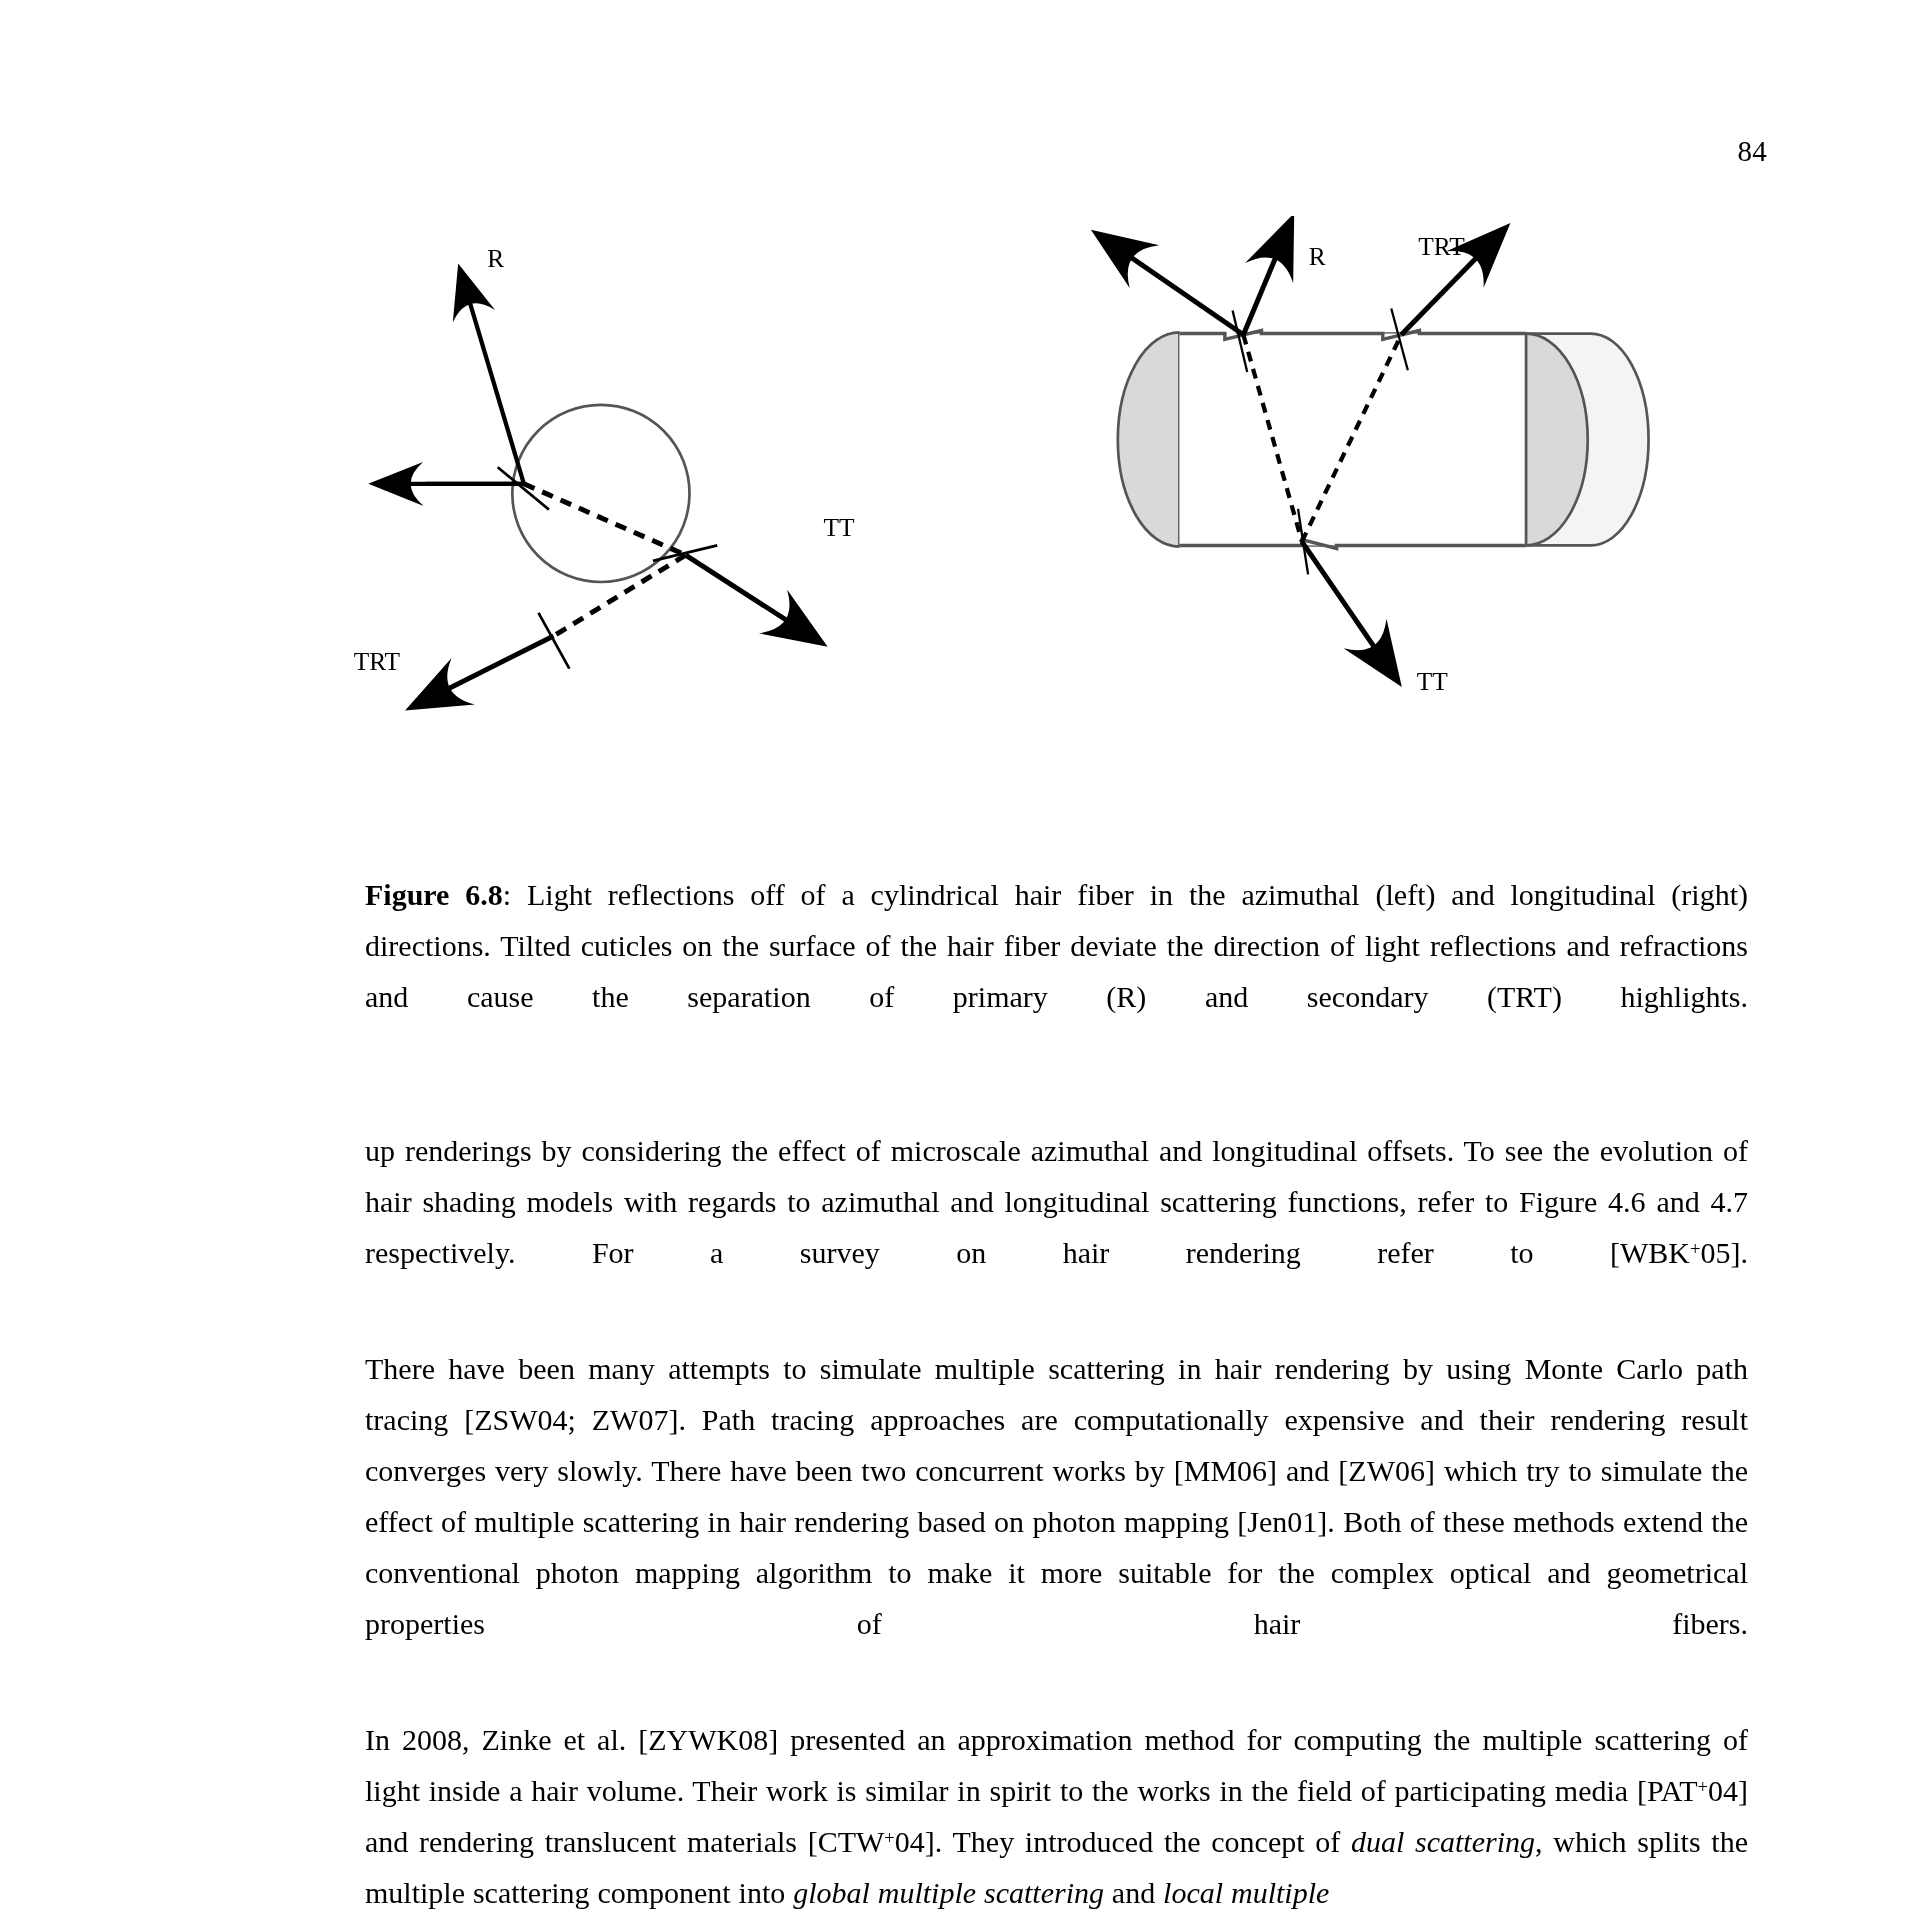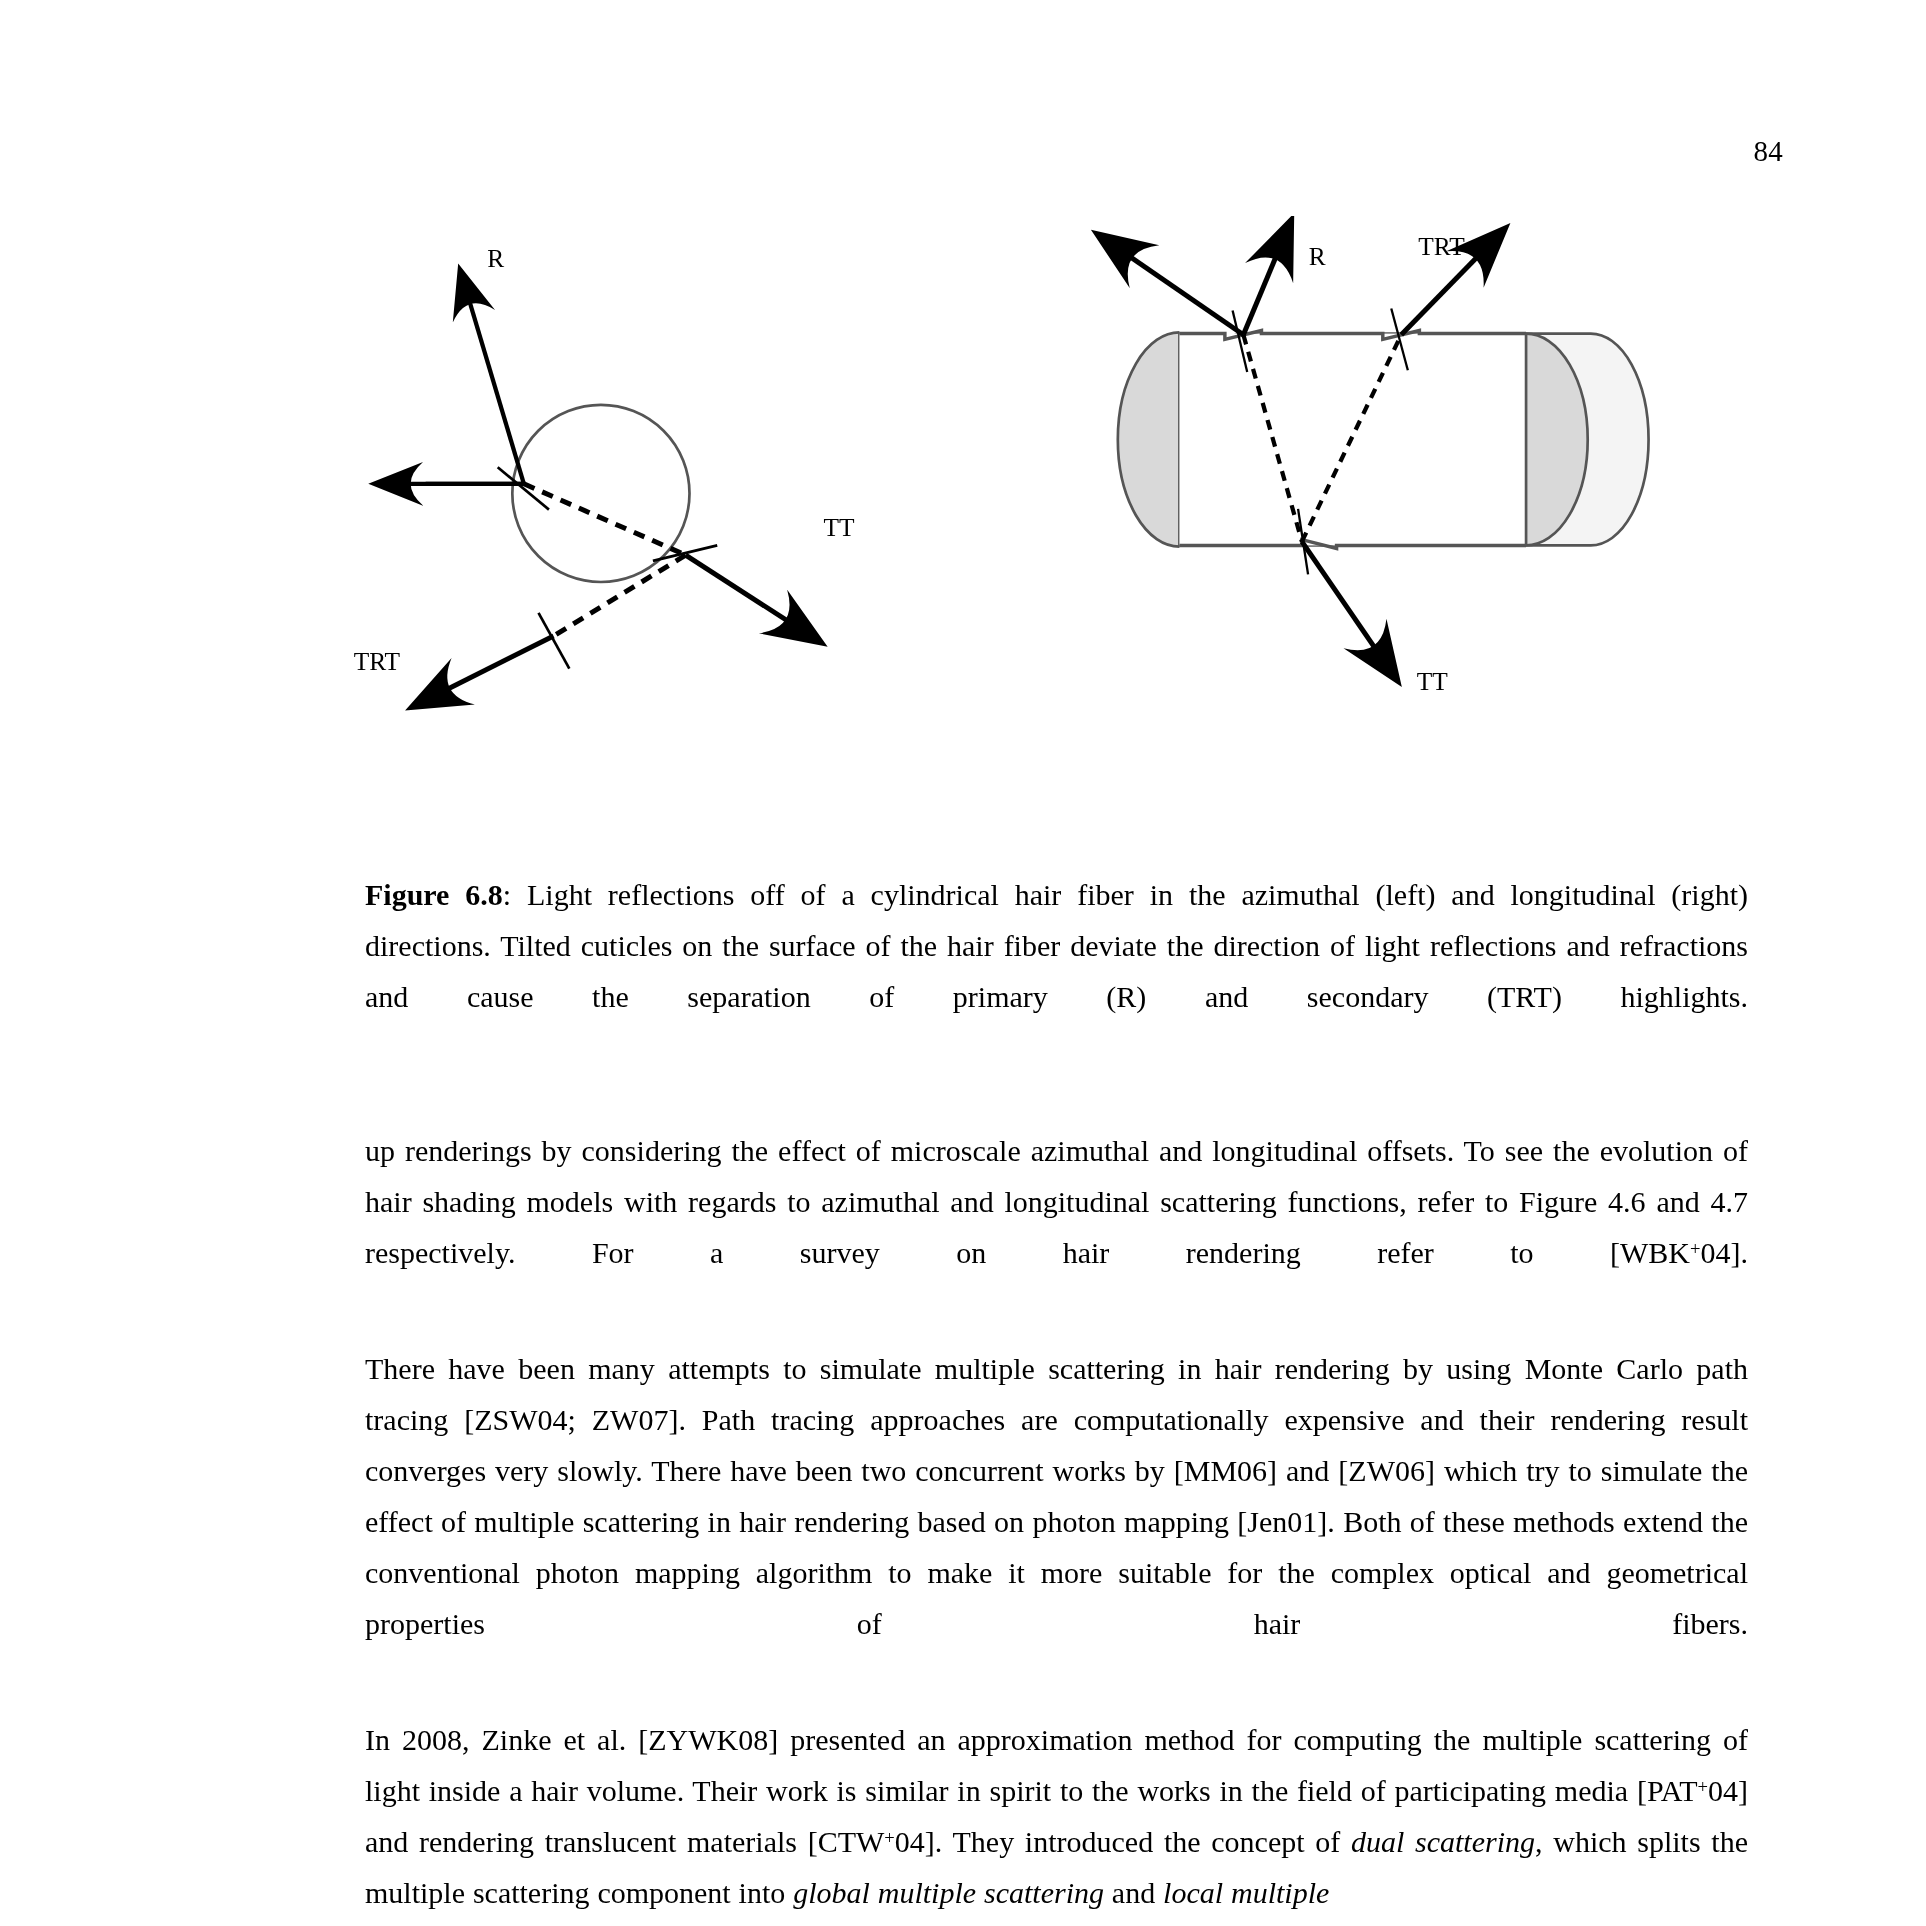--- a/index.html
+++ b/index.html
@@ -18,21 +18,21 @@
   .page {
     position: absolute;
     inset: 0;
     width: 1965px;
     height: 2542px;
   }
   
   .page-number {
     position: absolute;
     top: 137px;
-    right: 182px;
+    right: 198px;
     font-size: 29px;
     line-height: 1;
     letter-spacing: 0.2px;
   }
   
   .figure-block {
     position: absolute;
     left: 339px;
     top: 216px;
     width: 1402px;
@@ -161,21 +161,21 @@
 
   <div class="textcol">
 
     <p class="body">
       <span class="bold">Figure 6.8</span><span>: </span><span>Light reflections off of a cylindrical hair fiber in the azimuthal (left) and longitudinal (right) directions. Tilted cuticles on the surface of the hair fiber deviate the direction of light reflections and refractions and cause the separation of primary (R) and secondary (TRT) highlights.</span>
     </p>
 
     <div class="gap-after-caption"></div>
 
     <div id="para-host">
-        <p class="body"><span>up renderings by considering the effect of microscale azimuthal and longitudinal offsets. To see the evolution of hair shading models with regards to azimuthal and longitudinal scattering functions, refer to Figure 4.6 and 4.7 respectively. For a survey on hair rendering refer to [WBK</span><sup class="plus">+</sup><span>04].</span></p>
+        <p class="body"><span>up renderings by considering the effect of microscale azimuthal and longitudinal offsets. To see the evolution of hair shading models with regards to azimuthal and longitudinal scattering functions, refer to Figure 4.6 and 4.7 respectively. For a survey on hair rendering refer to [WBK</span><sup class="plus">+</sup><span>05].</span></p>
         <div class="gap-para"></div>
         <p class="body"><span>There have been many attempts to simulate multiple scattering in hair rendering by using Monte Carlo path tracing [ZSW04; ZW07]. Path tracing approaches are computationally expensive and their rendering result converges very slowly. There have been two concurrent works by [MM06] and [ZW06] which try to simulate the effect of multiple scattering in hair rendering based on photon mapping [Jen01]. Both of these methods extend the conventional photon mapping algorithm to make it more suitable for the complex optical and geometrical properties of hair fibers.</span></p>
         <div class="gap-para"></div>
         <p class="body nostretch"><span>In 2008, Zinke et al. [ZYWK08] presented an approximation method for computing the multiple scattering of light inside a hair volume. Their work is similar in spirit to the works in the field of participating media [PAT</span><sup class="plus">+</sup><span>04] and rendering translucent materials [CTW</span><sup class="plus">+</sup><span>04]. They introduced the concept of </span><em class="ital">dual scattering</em><span>, which splits the multiple scattering component into </span><em class="ital">global multiple scattering</em><span> and </span><em class="ital">local multiple</em></p>
       </div>
   </div>
 
 </div>
 
 

